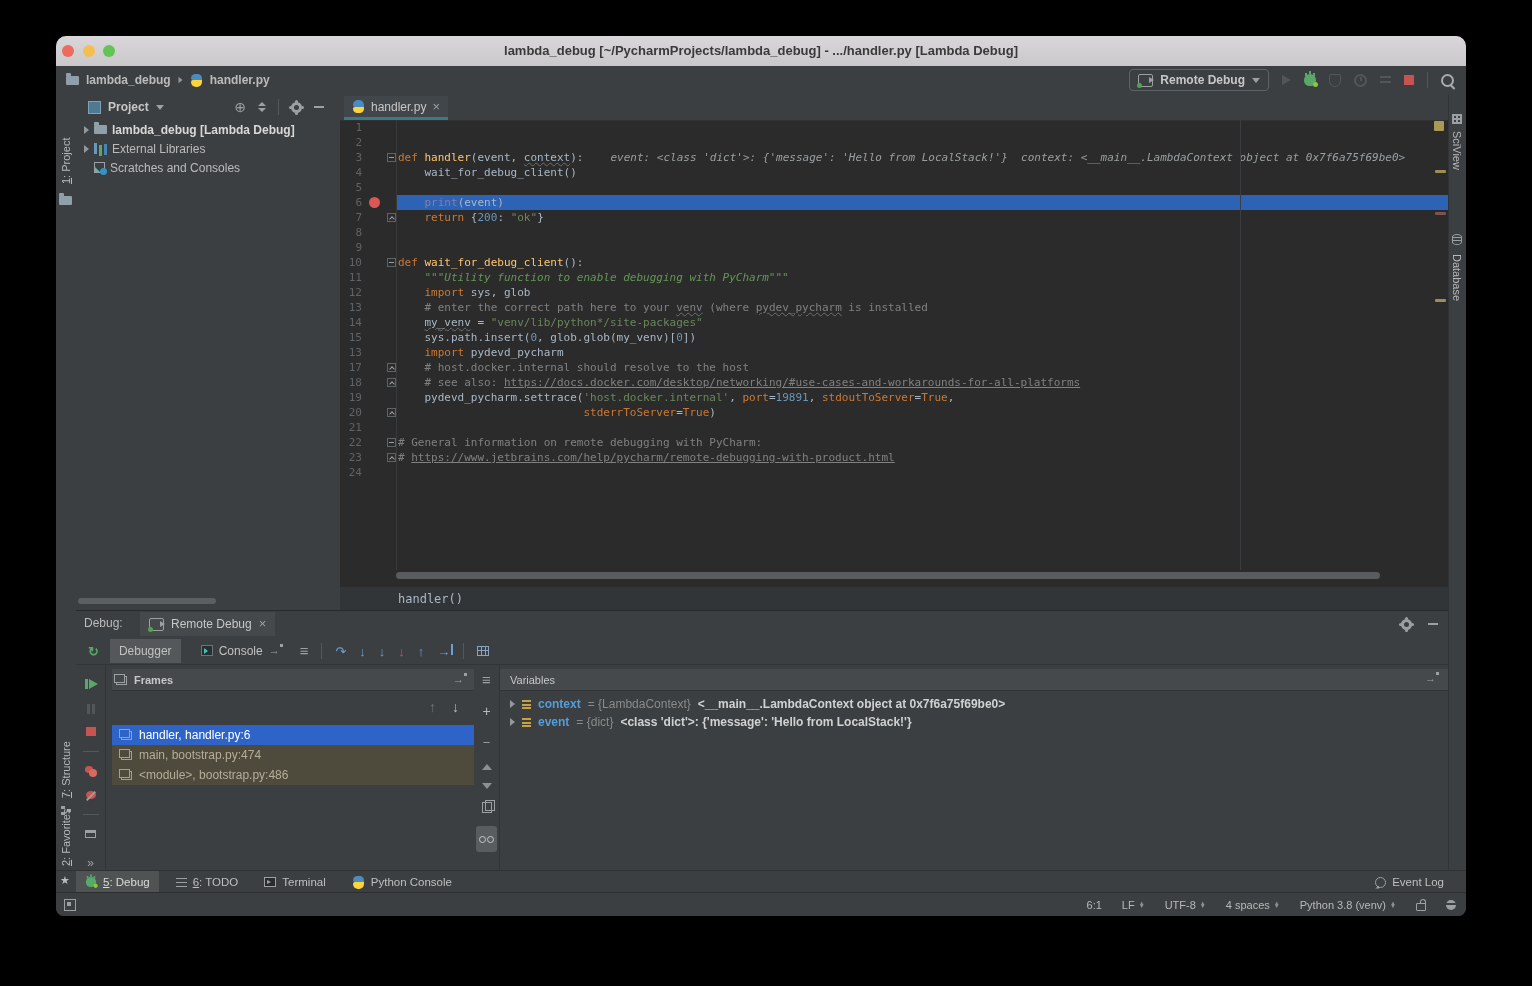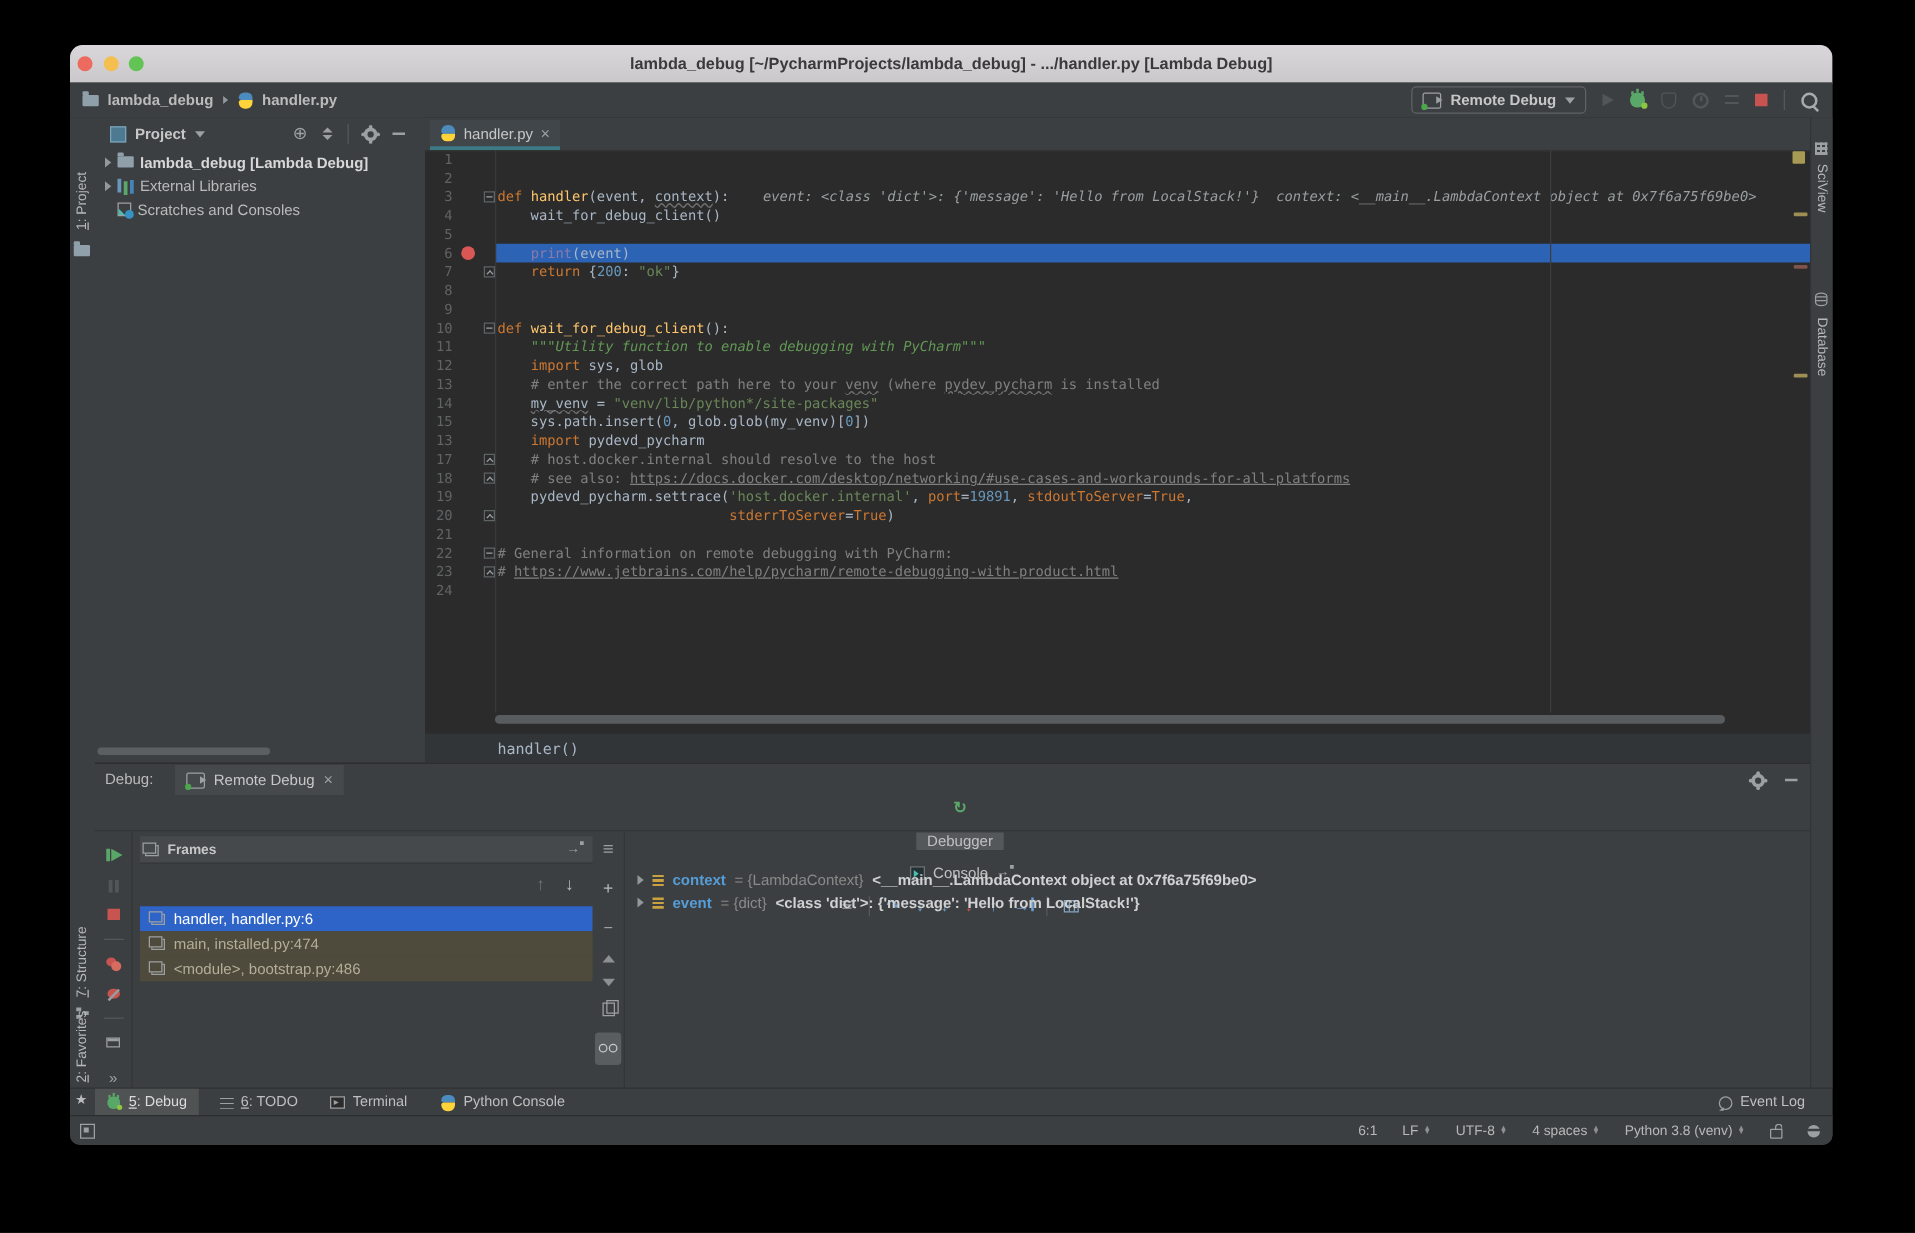--- a/index.html
+++ b/index.html
@@ -58,21 +58,21 @@
   .stripe{position:absolute;border-radius:1px;}
   #hscroll{position:absolute;left:56px;top:478px;width:984px;height:7px;border-radius:4px;background:#595c5e;}
   #edcrumb{position:absolute;left:0;top:492px;width:1108px;height:24px;background:#323537;border-top:1px solid #2a2c2e;
     color:#a9b7c6;font-size:12px;line-height:24px;padding-left:58px;box-sizing:border-box;font-family:"DejaVu Sans Mono",monospace;}
   
   #debugwin{left:20px;top:574px;width:1372px;height:260px;background:#3c3f41;border-top:1px solid #282a2c;}
   #dbghead{position:absolute;left:0;top:0;width:1372px;height:26px;}
   #dbghead .lbl{position:absolute;left:8px;top:5px;color:#bbbbbb;font-size:12px;}
   #dbgtab{position:absolute;left:64px;top:1px;height:24px;display:flex;align-items:center;gap:7px;background:#45494b;padding:0 9px;color:#c7c7c7;font-size:12px;}
   #dbgheadicons{position:absolute;right:10px;top:0;height:26px;display:flex;align-items:center;gap:16px;}
-  #dbgtoolbar{position:absolute;left:0;top:26px;width:1372px;height:28px;border-bottom:1px solid #323537;display:flex;align-items:center;gap:11px;padding-left:12px;box-sizing:border-box;flex-direction:column;}
+  #dbgtoolbar{position:absolute;left:0;top:26px;width:1372px;height:28px;border-bottom:1px solid #323537;display:flex;align-items:center;gap:11px;padding-left:12px;box-sizing:border-box;}
   .dtab{height:24px;display:flex;align-items:center;gap:6px;padding:0 9px;color:#c1c1c1;font-size:12px;}
   .dtab.sel{background:#54585a;}
   .tbsep{width:1px;height:16px;background:#55585a;}
   #dbgside{position:absolute;left:0;top:54px;width:30px;height:206px;border-right:1px solid #323537;
     display:flex;flex-direction:column;align-items:center;padding-top:14px;gap:15px;box-sizing:border-box;}
   .sidesep{width:16px;height:1px;background:#55585a;}
   
   #frames{position:absolute;left:36px;top:54px;width:362px;height:206px;}
   .panelhead{position:absolute;left:0;top:4px;width:100%;height:22px;background:#46494b;border-bottom:1px solid #323537;
     color:#c7c7c7;font-size:11px;font-weight:bold;line-height:22px;box-sizing:border-box;}
@@ -396,40 +396,44 @@
           <span class="ic ic-down"></span>
         </div>
       </div>
       <div id="frames-list">
           <div class="frame-row sel">
             <span class="ic ic-frame" style="background: rgb(46, 100, 200);"></span>
             <span>handler, handler.py:6</span>
           </div>
           <div class="frame-row lib">
             <span class="ic ic-frame" style="background: rgb(79, 75, 60);"></span>
-            <span>main, installed.py:474</span>
+            <span>main, bootstrap.py:474</span>
           </div>
           <div class="frame-row lib">
             <span class="ic ic-frame" style="background: rgb(79, 75, 60);"></span>
             <span>&lt;module&gt;, bootstrap.py:486</span>
           </div>
         </div>
     </div>
 
     <div id="watchstrip">
         <span class="ic ic-menu"></span>
         <span class="ic ic-plus"></span>
         <span class="ic ic-minus2"></span>
         <span class="ic ic-triu"></span>
         <span class="ic ic-trid2"></span>
         <span class="ic ic-copy"></span>
         <span class="pressed"><span class="ic ic-glasses"></span></span>
       </div>
 
     <div id="variables">
+      <div class="panelhead">
+        <span>Variables</span>
+        <span class="ic ic-jump" id="vjump"></span>
+      </div>
       <div id="variables-list">
           <div class="var-row">
             <span class="tri-r"></span>
             <span class="ic ic-var"></span>
             <span class="vname">context</span>
             <span class="veq"> = {LambdaContext} </span>
             <span class="vval">&lt;__main__.LambdaContext object at 0x7f6a75f69be0&gt;</span>
           </div>
           <div class="var-row">
             <span class="tri-r"></span>

